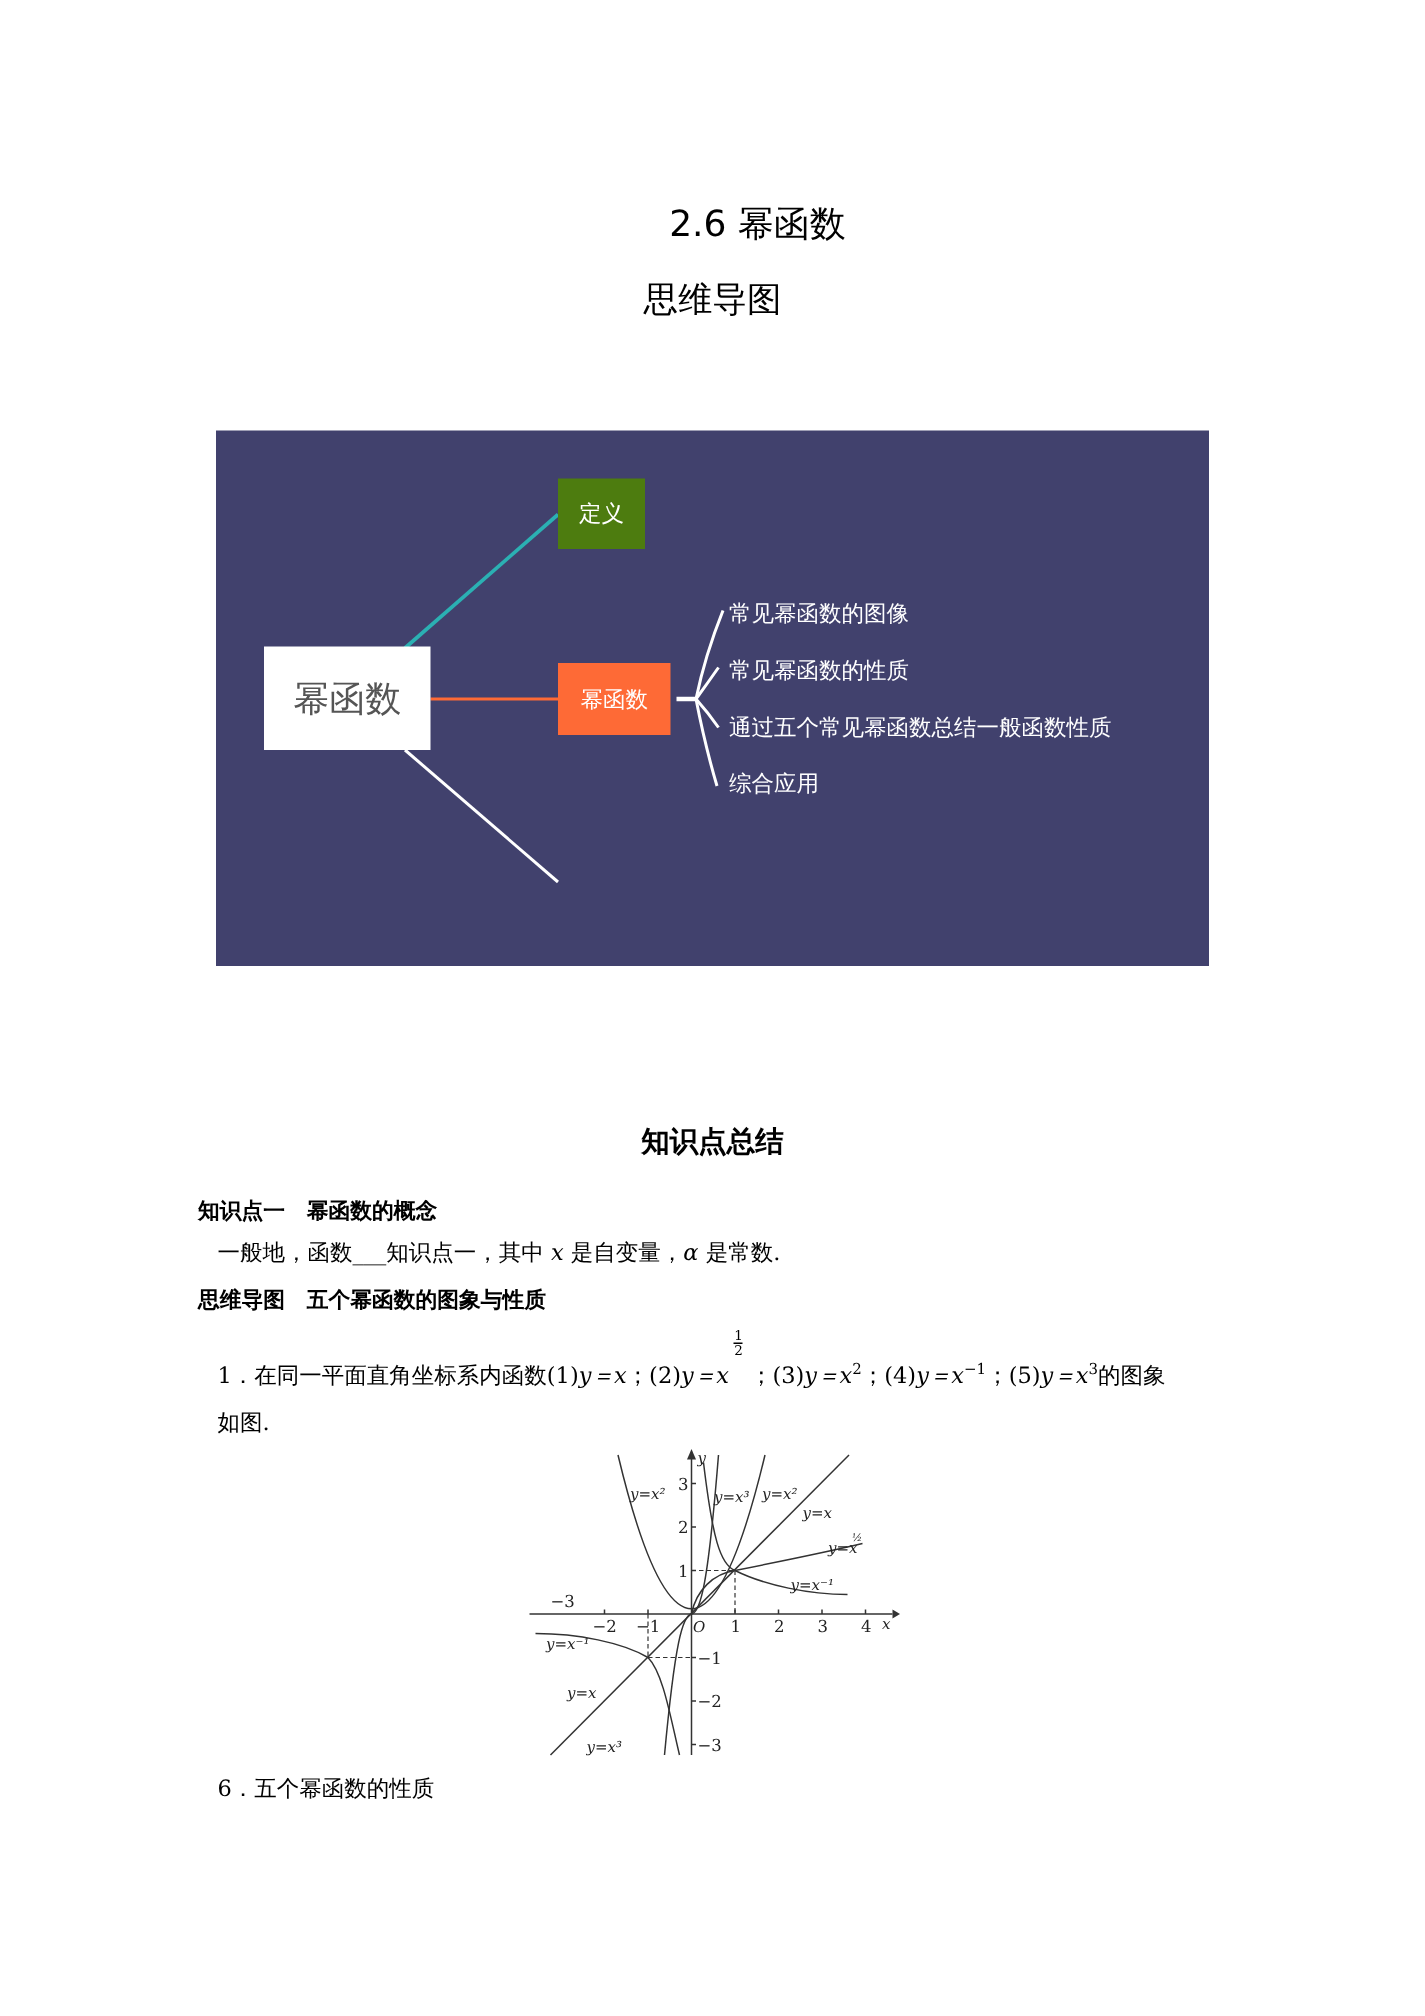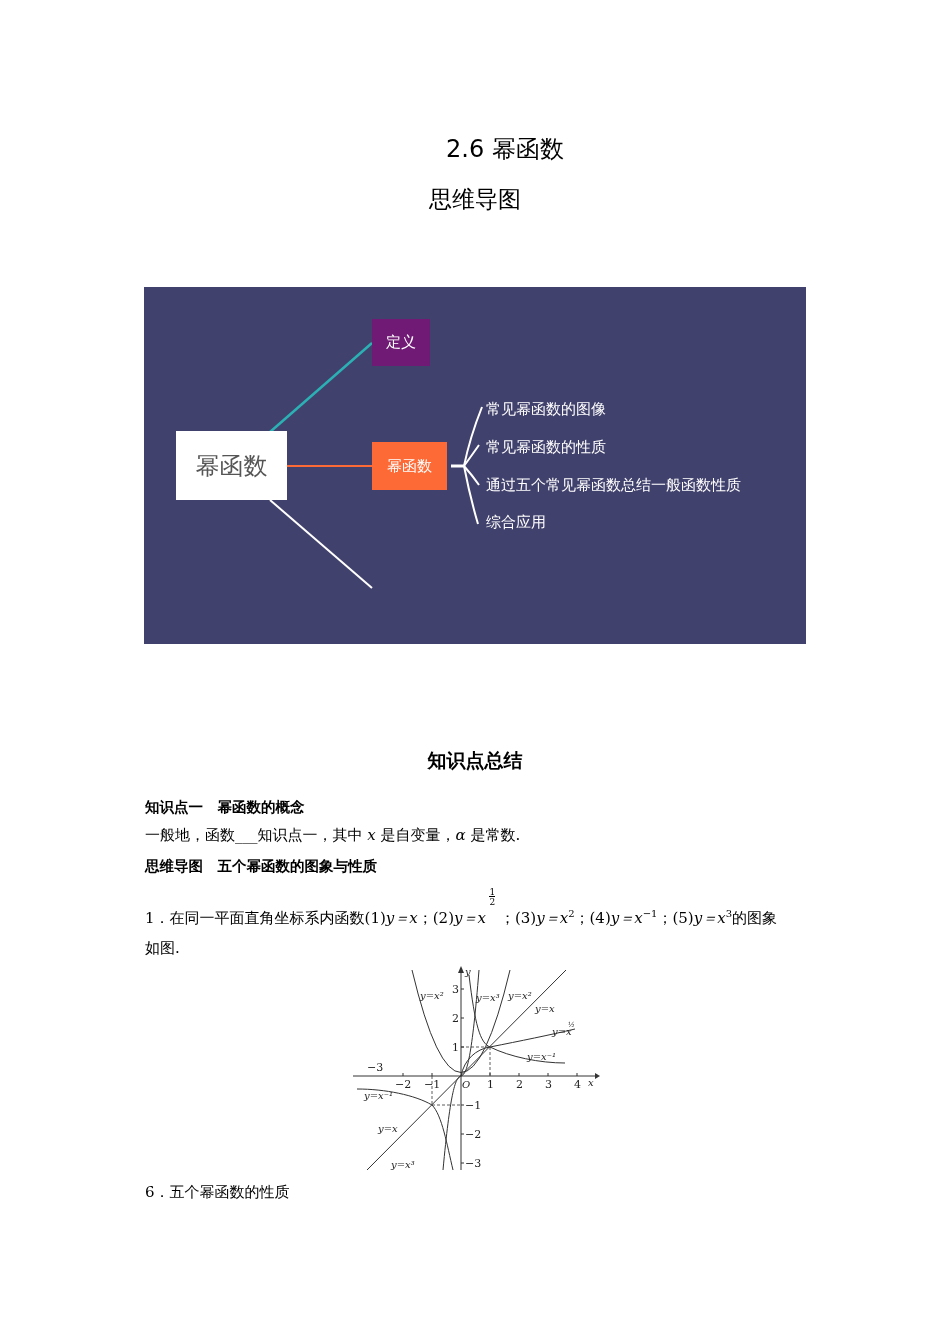--- a/index.html
+++ b/index.html
@@ -4,26 +4,26 @@
 <style>
   html, body { margin: 0; padding: 0; background: #ffffff; }
   body { width: 950px; height: 1344px; position: relative; overflow: hidden; font-family: "DejaVu Sans", sans-serif; color: #000; }
   .abs { position: absolute; }
   .doc-title { top: 133px; left: 0; width: 950px; text-align: center; font-size: 24px; font-family: "DejaVu Sans", sans-serif; padding-left: 30px; }
   .mm-heading { top: 184px; left: 0; width: 950px; text-align: center; font-size: 23px; font-weight: normal; }
   .mindmap { top: 287px; left: 144px; width: 662px; height: 357px; background: #41416d; }
   .mm-svg { position: absolute; left: 0; top: 0; }
   .node { position: absolute; display: flex; align-items: center; justify-content: center; font-size: 15px; }
   .node-root { left: 32px; top: 144px; width: 111px; height: 69px; background: #fff; color: #555; font-size: 24px; }
-  .node-def { left: 228px; top: 32px; width: 58px; height: 47px; background: #701a75; color: #fff; }
+  .node-def { left: 228px; top: 32px; width: 58px; height: 47px; background: #4d7c0f; color: #fff; }
   .node-power { left: 228px; top: 155px; width: 75px; height: 48px; background: #fe6a36; color: #fff; }
   .node-app { left: 228px; top: 277px; width: 123px; height: 48px; background: #fff; color: #7a6a5a; }
   .branch-item { position: absolute; left: 342px; color: #fff; font-size: 15px; white-space: nowrap; font-family: Liberation Mono, monospace; }
   .ks-heading { top: 748px; left: 0; width: 950px; text-align: center; font-size: 19px; font-weight: bold; }
-  .kp-title { left: 145px; font-size: 14.5px; font-weight: bold; }
+  .kp-title { left: 132px; font-size: 14.5px; font-weight: bold; }
   .body-text { left: 145px; font-size: 15px; font-family: "DejaVu Serif", serif; white-space: nowrap; }
   .it { font-style: italic; }
   sup.small { font-size: 10px; }
   .frac { display: inline-block; position: relative; font-style: italic; }
   .graph { top: 965px; left: 350px; width: 250px; height: 208px; }
   .glabel { font-family: "DejaVu Serif", serif; font-size: 10px; font-style: italic; fill: #222; }
   .tick { font-family: "DejaVu Serif", serif; font-size: 11px; fill: #222; }
 </style>
 </head>
 <body>

